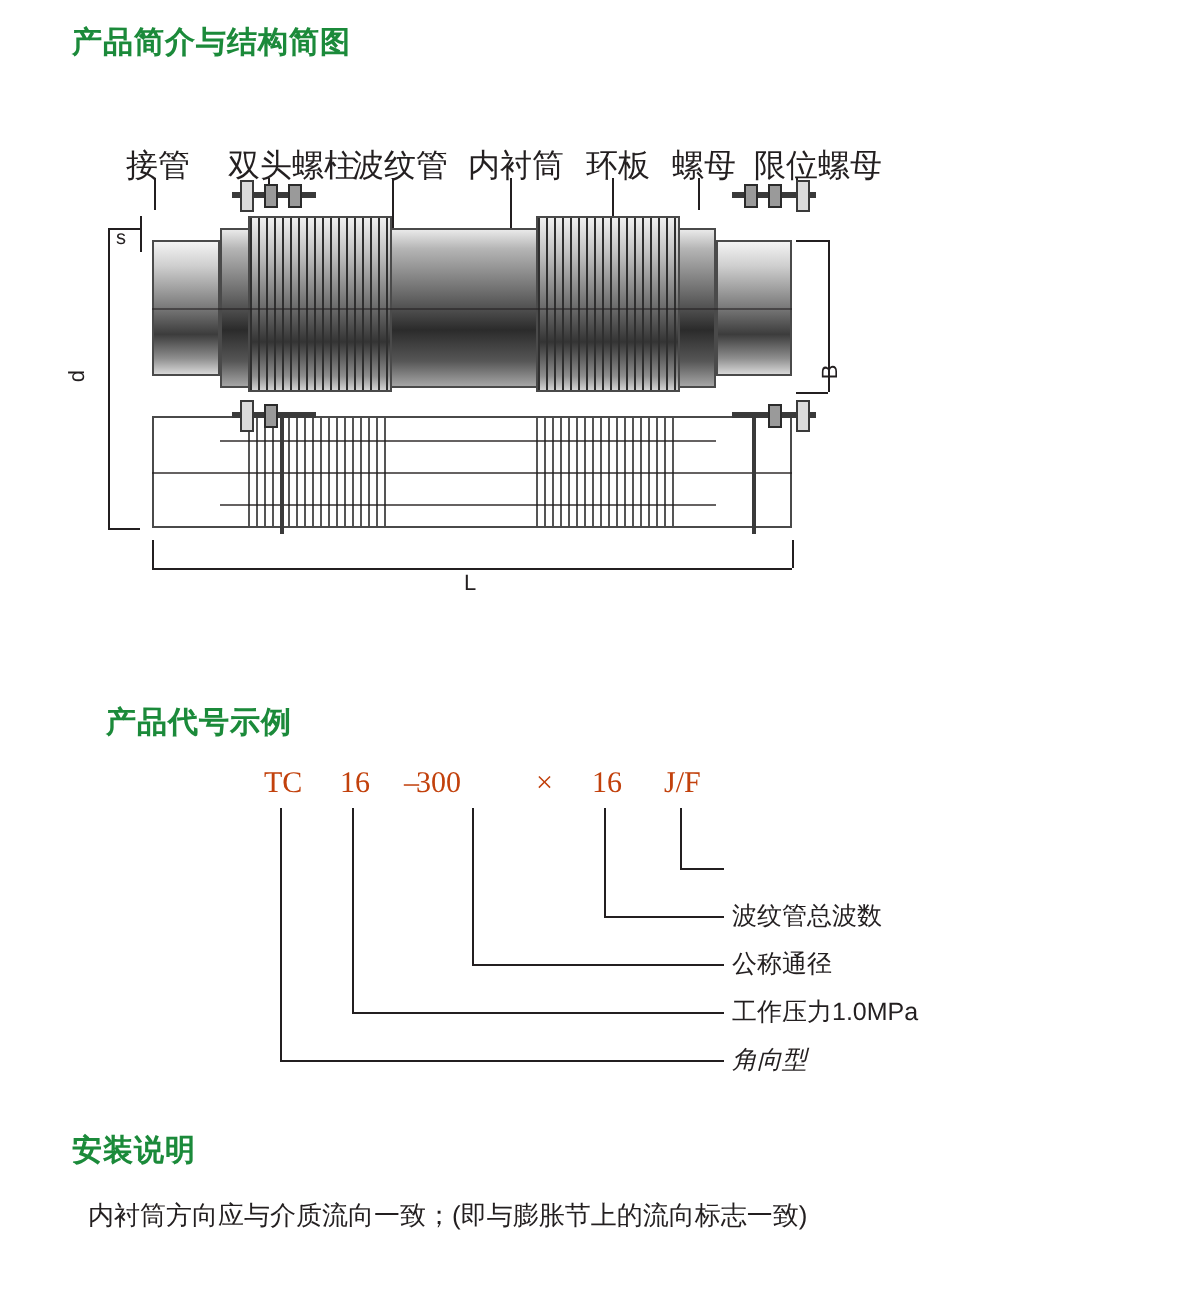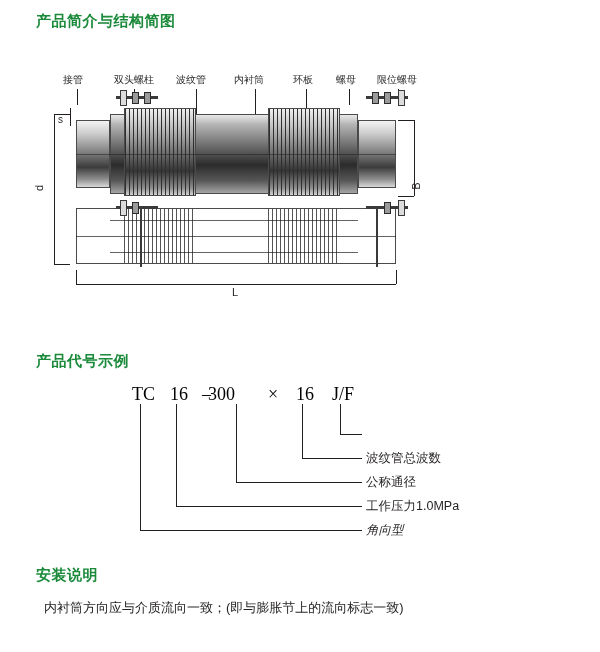--- a/index.html
+++ b/index.html
@@ -24,35 +24,35 @@
   
   .section-title {
     position: absolute;
     font-size: 15px;
     font-weight: bold;
     color: #1b8a3a;
     letter-spacing: 0.5px;
     white-space: nowrap;
   }
   .section-title.t1 { left: 36px; top: 12px; }
-  .section-title.t2 { left: 36px; top: 352px; text-align: right; }
+  .section-title.t2 { left: 53px; top: 352px; text-align: right; }
   .section-title.t3 { left: 36px; top: 566px; }
 
   
   .diagram {
     position: absolute;
     left: 36px;
     top: 60px;
     width: 528px;
     height: 230px;
   }
 
   .callout-label {
     position: absolute;
-    font-size: 10px;
+    font-size: 16px;
     white-space: nowrap;
     color: #231f20;
   }
   .leader {
     position: absolute;
     background: #231f20;
   }
   .leader.v { width: 1px; }
   .leader.h { height: 1px; }
 
@@ -111,22 +111,22 @@
   .code-area {
     position: absolute;
     left: 36px;
     top: 378px;
     width: 528px;
     height: 160px;
   }
   .code-token {
     position: absolute;
     font-family: "Liberation Serif", serif;
-    font-size: 18px;
-    color: #000000;
+    font-size: 15px;
+    color: #c2410c;
     white-space: nowrap;
   }
   .code-desc {
     position: absolute;
     font-size: 12.5px;
     color: #231f20;
     white-space: nowrap;
   }
   .cl {
     position: absolute;

